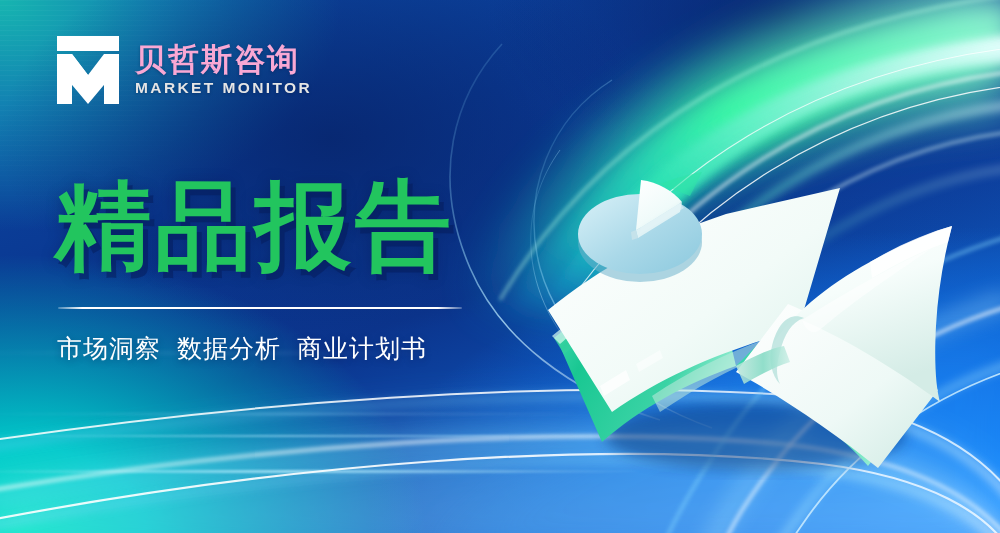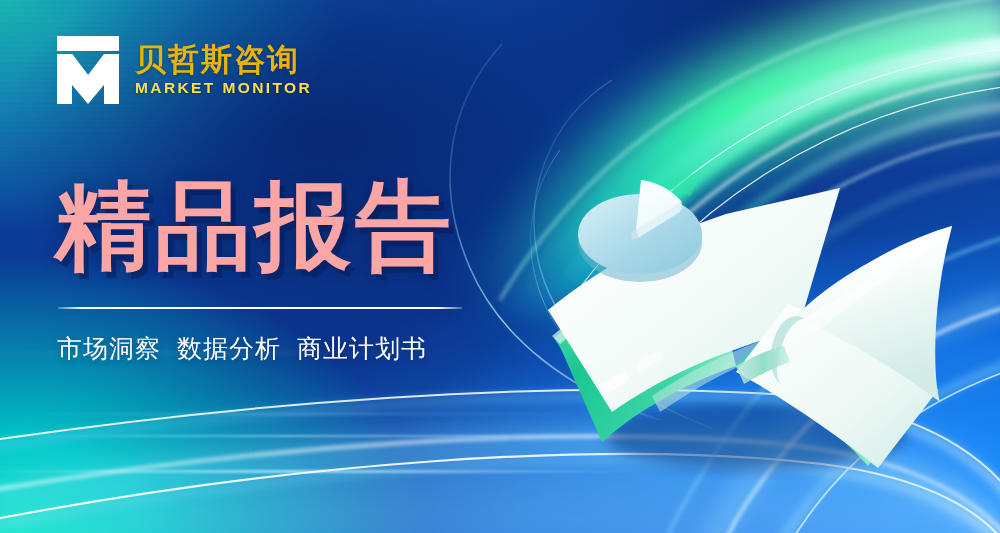--- a/index.html
+++ b/index.html
@@ -48,32 +48,32 @@
   .band.b4{top:352px;width:560px;left:-120px;background:linear-gradient(90deg,rgba(255,255,255,0),rgba(160,215,255,.22) 60%,rgba(255,255,255,.05) 100%);filter:blur(2px);}
 
   
   .ribbons{position:absolute;inset:0;}
 
   
   .logo{position:absolute;left:55px;top:34px;display:flex;align-items:center;gap:14px;}
   .logo-mark{width:66px;height:72px;display:block;}
   .logo-text{display:flex;flex-direction:column;justify-content:center;gap:3px;}
   .logo-cn{
-    color:#eab308;font-size:31px;font-weight:700;letter-spacing:2px;line-height:1.05;
+    color:#f9a8d4;font-size:31px;font-weight:700;letter-spacing:2px;line-height:1.05;
     text-shadow:0 1px 3px rgba(0,20,60,.35);
   }
   .logo-en{
-    color:#fde047;font-size:15.5px;font-weight:700;letter-spacing:2.4px;line-height:1.05;
+    color:#e5e5e5;font-size:15.5px;font-weight:700;letter-spacing:2.4px;line-height:1.05;
     text-shadow:0 1px 3px rgba(0,20,60,.35);
   }
 
   
   .headline{
     position:absolute;left:55px;top:178px;
-    color:#fca5a5;font-size:96px;font-weight:700;letter-spacing:4px;line-height:1;
+    color:#22c55e;font-size:96px;font-weight:700;letter-spacing:4px;line-height:1;
     text-shadow:5px 6px 0 rgba(6,30,92,.55), 0 2px 14px rgba(0,20,70,.35);
     white-space:nowrap;
   }
   .rule{
     position:absolute;left:58px;top:307px;width:404px;height:2px;
     background:linear-gradient(90deg,rgba(255,255,255,.25),#ffffff 6%,#ffffff 94%,rgba(255,255,255,.25));
     border-radius:2px;
   }
   .subline{
     position:absolute;left:57px;top:333px;

